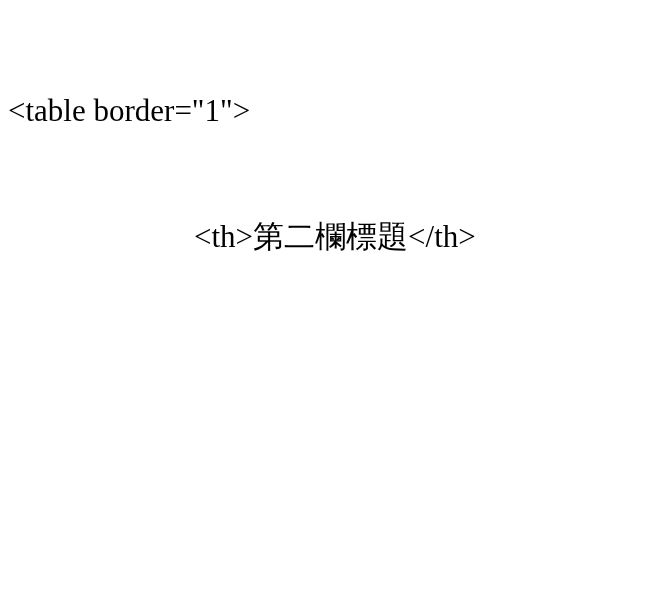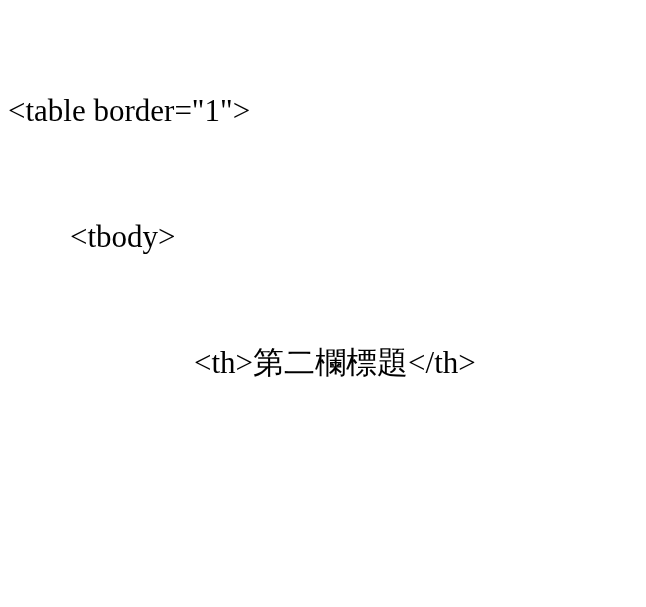--- a/index.html
+++ b/index.html
@@ -23,21 +23,20 @@
   .code-line {
     white-space: pre;
     height: 42px;
   }
 </style>
 </head>
 <body>
 
 <div class="code-block">
   <div class="code-line">&lt;table border="1"&gt;</div>
-  <div class="code-line">        &lt;tbody&gt;</div>
   <div class="code-line">                        &lt;th&gt;第二欄標題&lt;/th&gt;</div>
   
   
   
   
   
   
   
   
   

